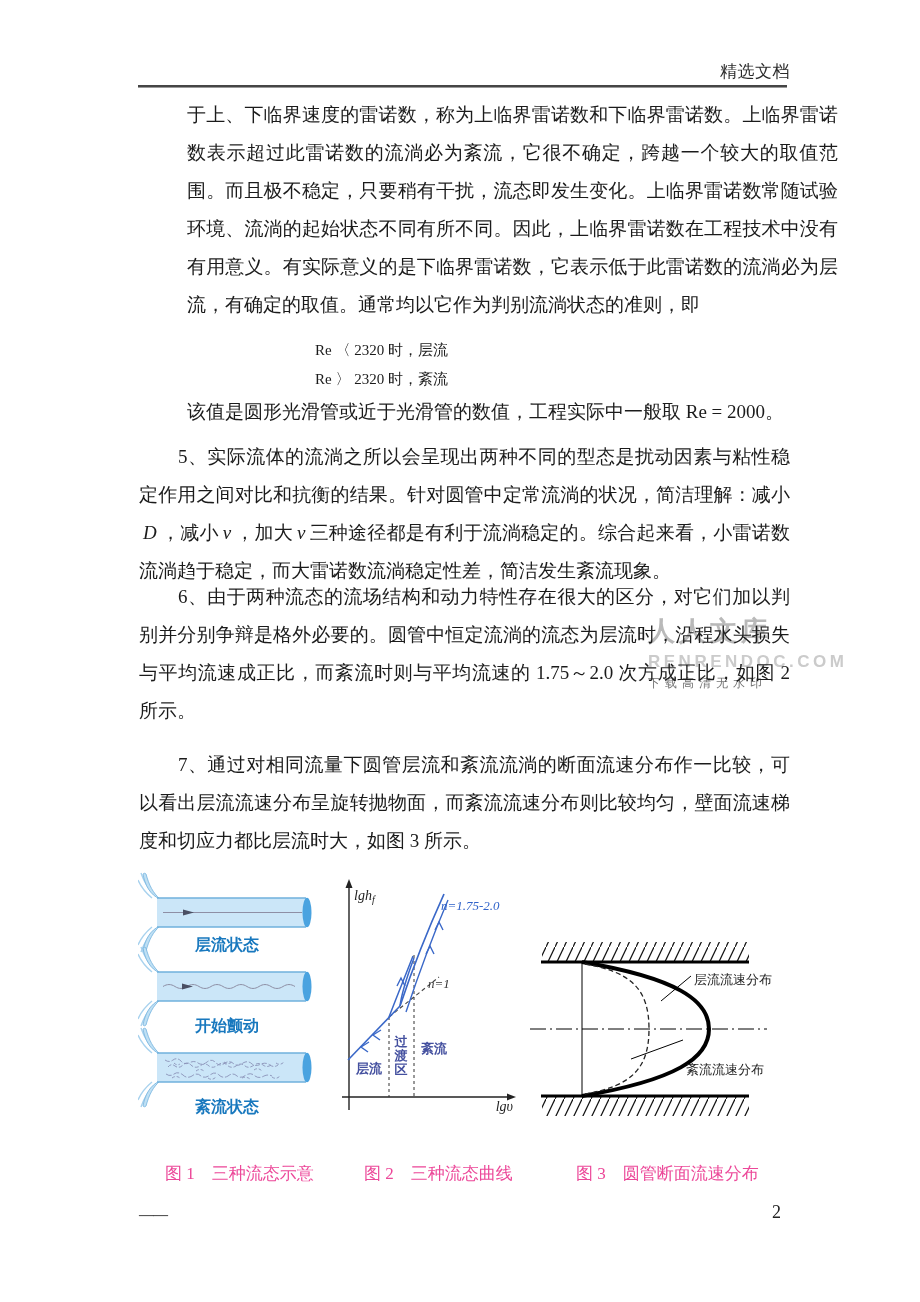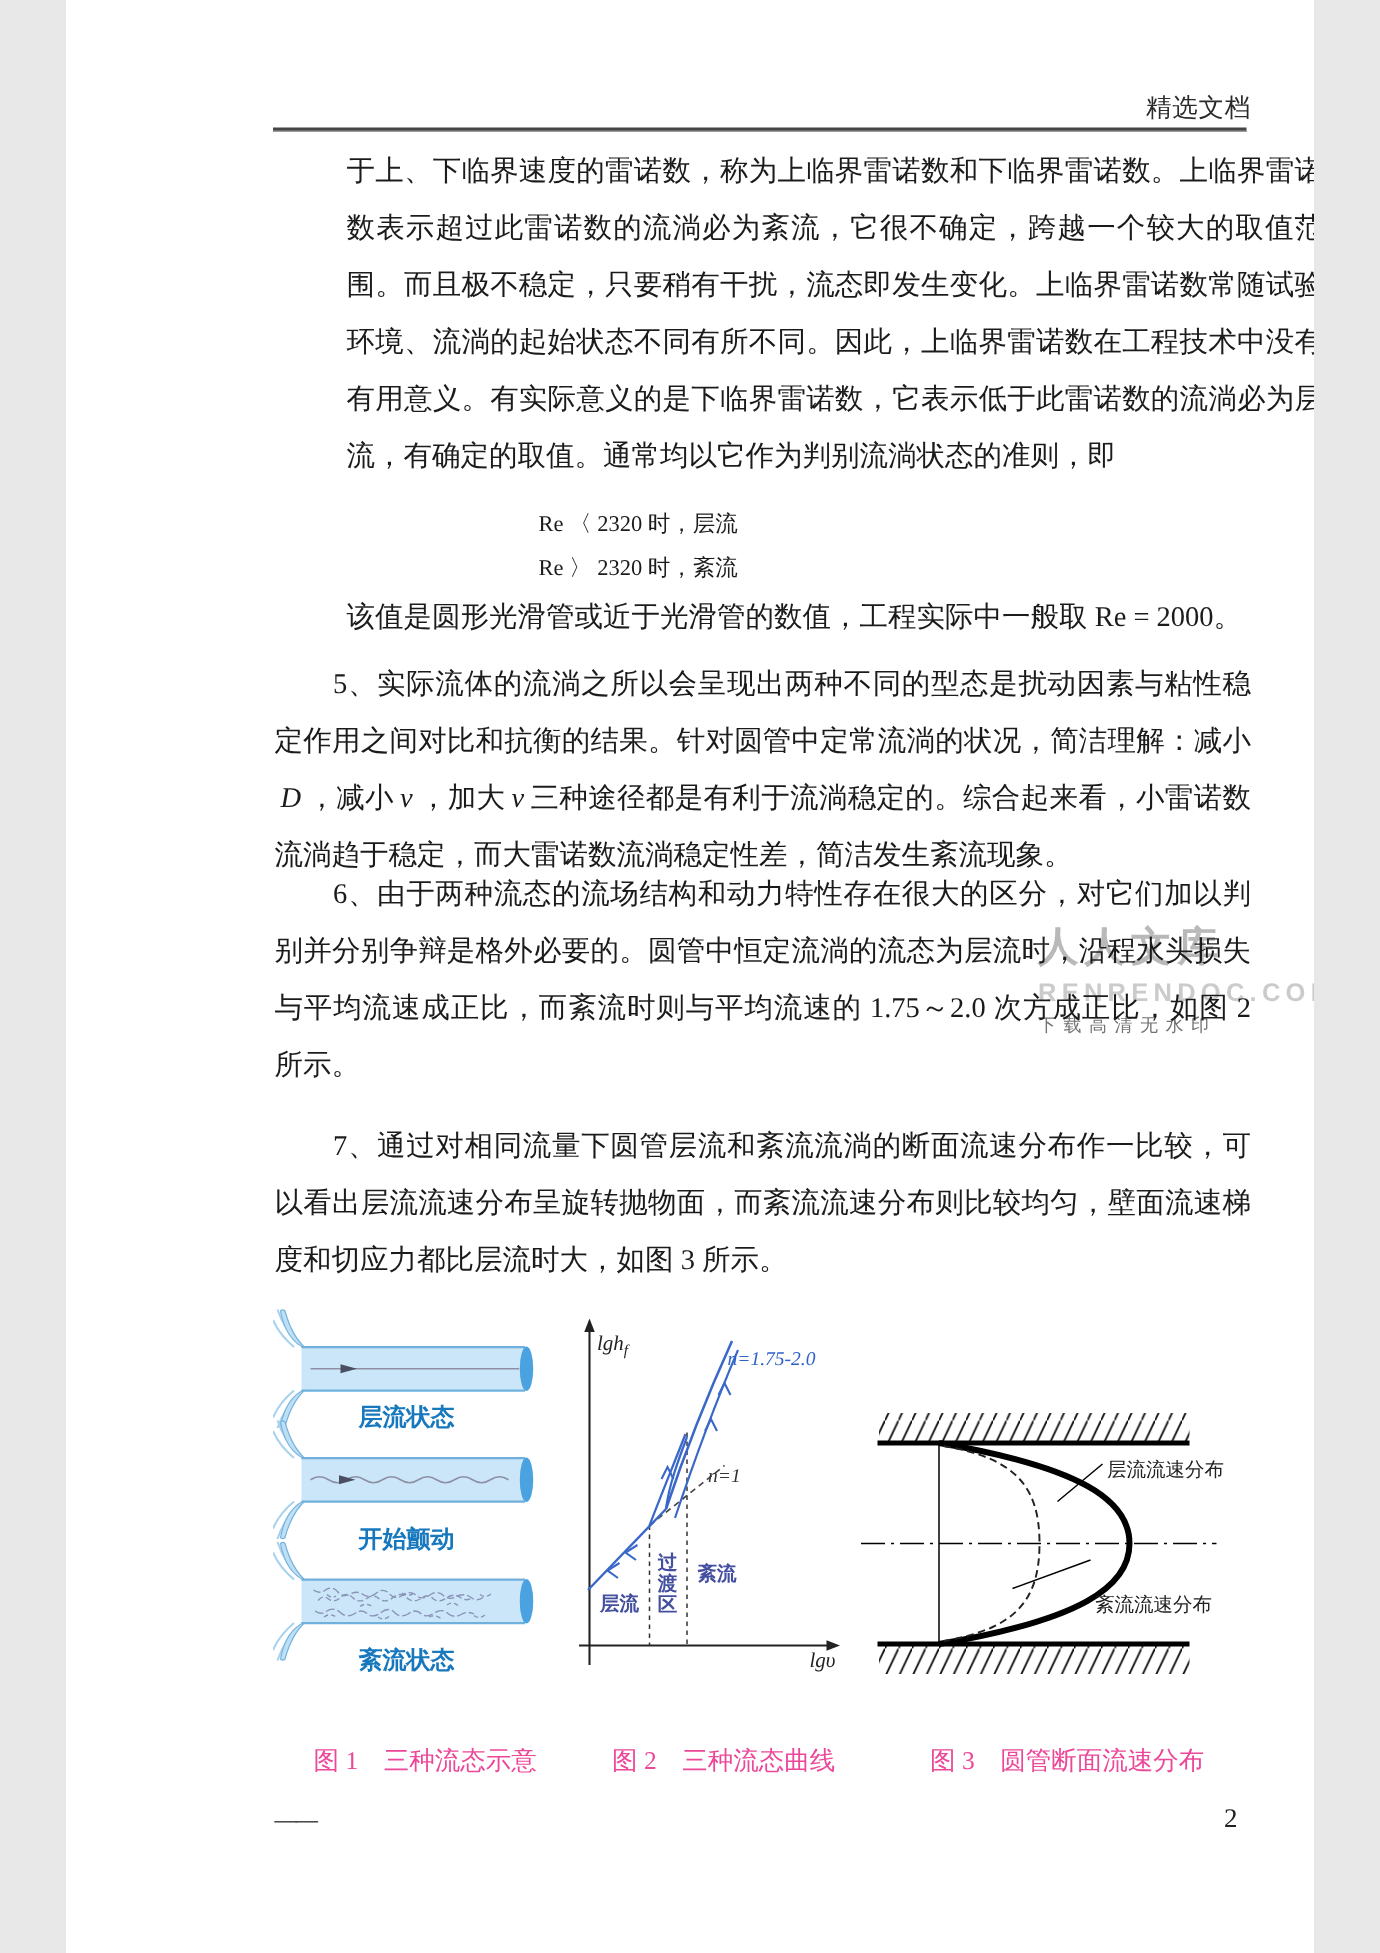--- a/index.html
+++ b/index.html
@@ -1,17 +1,17 @@
 <!DOCTYPE html>
 <html><head>
 <meta charset="utf-8">
 <style>
   html,body{margin:0;padding:0;background:#e8e8e8;}
   .page{
-    position:relative;width:832px;height:1302px;background:#ffffff;
+    position:relative;width:920px;height:1302px;background:#ffffff;
     font-family:"Liberation Serif","DejaVu Serif",serif;color:#1b1b1b;
     overflow:hidden;margin:0 auto;
   }
   .abs{position:absolute;}
   
   .header-label{top:60px;left:720px;width:80px;font-size:17px;color:#2b2b2b;letter-spacing:0.5px;}
   .header-rule{top:85px;left:138px;width:649px;height:2px;background:#454545;border-bottom:1px solid #9a9a9a;}
   
   .watermark{top:616px;left:648px;width:260px;text-align:left;z-index:0;
     font-family:"Liberation Sans","DejaVu Sans",sans-serif;}

